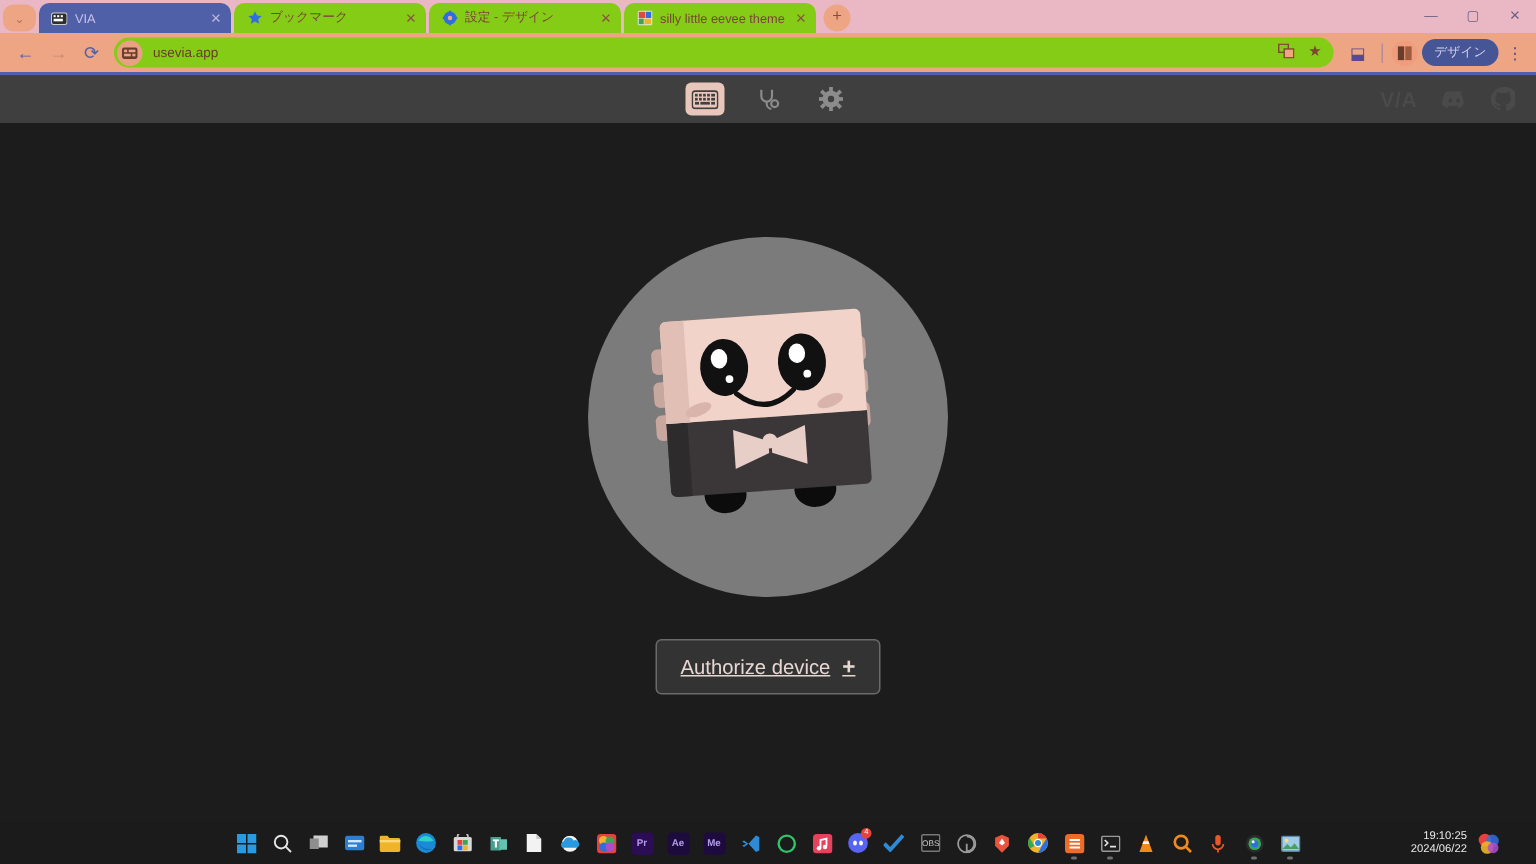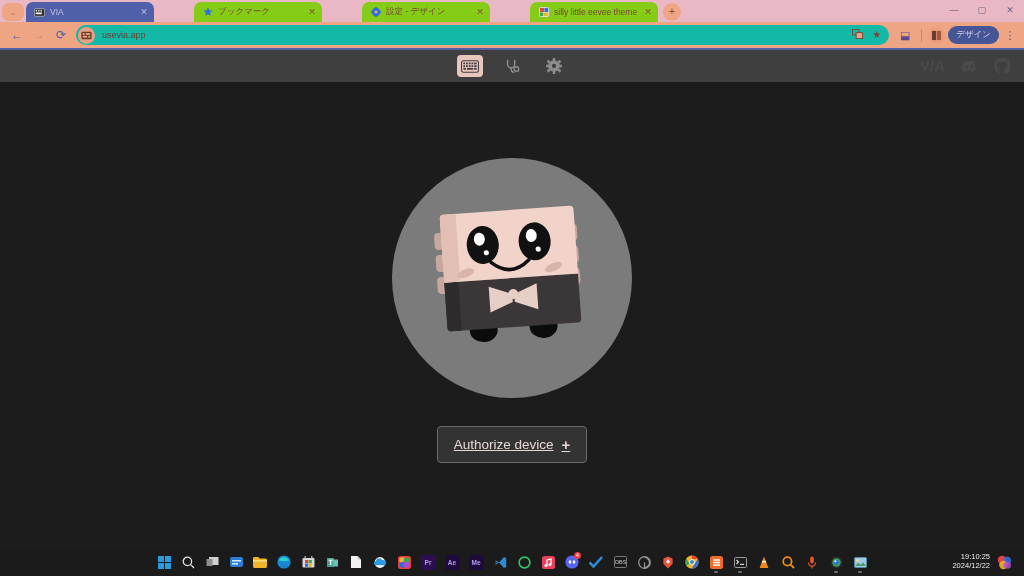--- a/index.html
+++ b/index.html
@@ -13,21 +13,21 @@
 
   
   .browser { position: absolute; left:0; top:0; width:1024px; height:548px; background:#eab8c4; }
 
   
   .tabstrip {
     position: relative; height: 22px; width: 1024px;
     background: #eab8c4;
     display: flex; align-items: flex-end; padding-left: 2px;
   }
-  .tablist { display: flex; align-items: flex-end; height: 22px; gap: 38px; }
+  .tablist { display: flex; align-items: flex-end; height: 22px; }
   .tab-chevron {
     width: 22px; height: 18px; margin-bottom: 1px;
     background: #eda584; border-radius: 7px;
     display:flex; align-items:center; justify-content:center;
     color:#b8715a; font-size: 8px; flex: none;
   }
   .tab {
     position: relative; height: 20px; width: 128px; margin-left: 2px;
     border-radius: 7px 7px 0 0;
     background: #84cc16;
@@ -66,21 +66,21 @@
   .toolbar {
     height: 26px; width: 1024px; background: #eda584;
     display: flex; align-items: center; padding: 0 6px;
     position: relative;
   }
   .navbtn { width: 22px; height: 22px; display:flex; align-items:center; justify-content:center;
             color:#4f5fa8; font-size: 12px; flex:none; }
   .navbtn.disabled { color: #c98b72; }
   .omnibox {
     flex: 1 1 auto; height: 20px; margin: 0 6px 0 4px;
-    background: #14b8a6; border-radius: 10px;
+    background: #84cc16; border-radius: 10px;
     display: flex; align-items: center; padding-left: 2px;
     position: relative;
   }
   .site-chip {
     width: 17px; height: 17px; border-radius: 9px; background: #e8a183;
     display:flex; align-items:center; justify-content:center; flex:none;
     margin-right: 7px;
   }
   .site-chip svg { display:block; }
   .url { font-size: 9px; color: #6a3c2c; white-space: nowrap; }
@@ -160,21 +160,21 @@
     position: relative;
   }
   .tbi .glyph { width:15px; height:15px; display:flex; align-items:center; justify-content:center;
                 font-size:10px; border-radius:3px; color:#fff; }
   .tbi.running::after {
     content:''; position:absolute; bottom:2px; left:50%; transform:translateX(-50%);
     width:4px; height:2px; border-radius:1px; background:#6e6e6e;
   }
   .tbi.active::after { width: 13px; background:#b07ae0; }
   .tb-clock {
-    position:absolute; right: 12px; display:flex; align-items:center; gap: 7px;
+    position:absolute; right: 24px; display:flex; align-items:center; gap: 7px;
   }
   .clock-txt { text-align: right; line-height: 1.15; }
   .clock-txt div { font-size: 7.5px; color:#e9e9e9; }
   .tray-ic { width:15px; height:15px; border-radius:3px; }
   .badge {
     position:absolute; top:3px; right:2px; width:7px; height:7px; border-radius:50%;
     background:#e8413c; color:#fff; font-size:5px; line-height:7px; text-align:center;
   }
 </style>
 </head>
@@ -659,21 +659,21 @@
               <circle cx="3.6" cy="3.4" r="1.3" fill="#f5e08a"></circle>
               <path d="M1 9l3.2-3.4L6.6 8l2.4-2.8L12 9z" fill="#4a9e5e"></path>
             </svg>
           </span>
         </div>
     </div>
 
     <div class="tb-clock">
       <div class="clock-txt">
         <div>19:10:25</div>
-        <div>2024/12/22</div>
+        <div>2024/06/22</div>
       </div>
       <span class="tray-ic">
         <svg width="15" height="15" viewBox="0 0 15 15">
             <circle cx="5" cy="5" r="4.2" fill="#e8413c"></circle>
             <circle cx="10" cy="5.6" r="4.2" fill="#2f6ee0" opacity=".85"></circle>
             <circle cx="6.4" cy="10" r="4.2" fill="#f0b429" opacity=".9"></circle>
             <circle cx="10.4" cy="10.2" r="3.6" fill="#b04ad0" opacity=".85"></circle>
           </svg>
       </span>
     </div>

